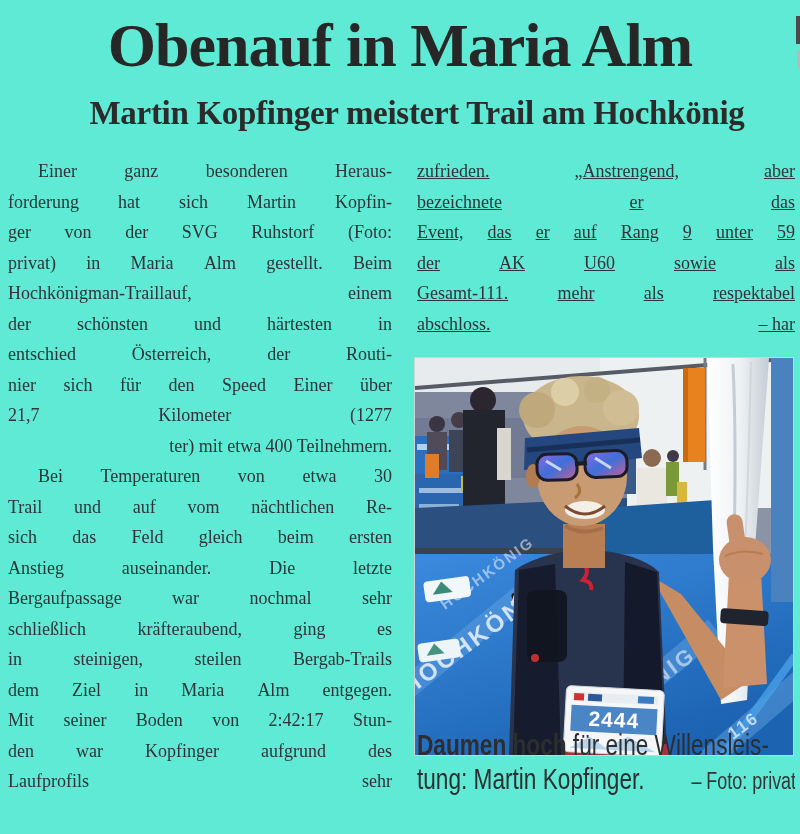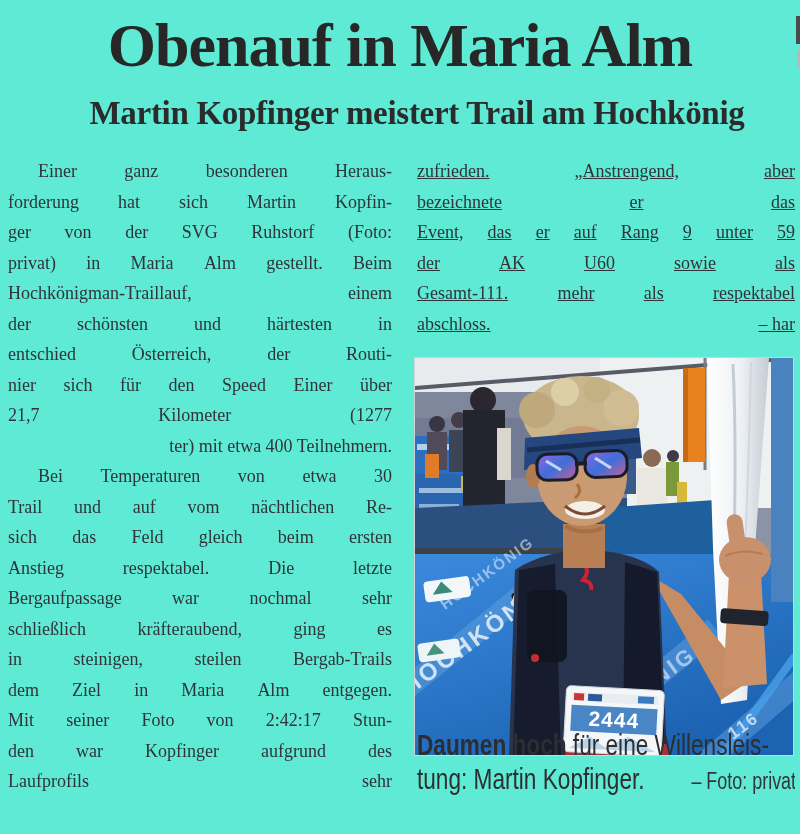--- a/index.html
+++ b/index.html
@@ -143,21 +143,21 @@
       <div class="bline">
         <span>sich</span>
         <span>das</span>
         <span>Feld</span>
         <span>gleich</span>
         <span>beim</span>
         <span>ersten</span>
       </div>
       <div class="bline">
         <span>Anstieg</span>
-        <span>respektabel.</span>
+        <span>auseinander.</span>
         <span>Die</span>
         <span>letzte</span>
       </div>
       <div class="bline">
         <span>Bergaufpassage</span>
         <span>war</span>
         <span>nochmal</span>
         <span>sehr</span>
       </div>
       <div class="bline">
@@ -176,21 +176,21 @@
         <span>dem</span>
         <span>Ziel</span>
         <span>in</span>
         <span>Maria</span>
         <span>Alm</span>
         <span>entgegen.</span>
       </div>
       <div class="bline">
         <span>Mit</span>
         <span>seiner</span>
-        <span>Foto</span>
+        <span>Boden</span>
         <span>von</span>
         <span>2:42:17</span>
         <span>Stun-</span>
       </div>
       <div class="bline">
         <span>den</span>
         <span>war</span>
         <span>Kopfinger</span>
         <span>aufgrund</span>
         <span>des</span>

